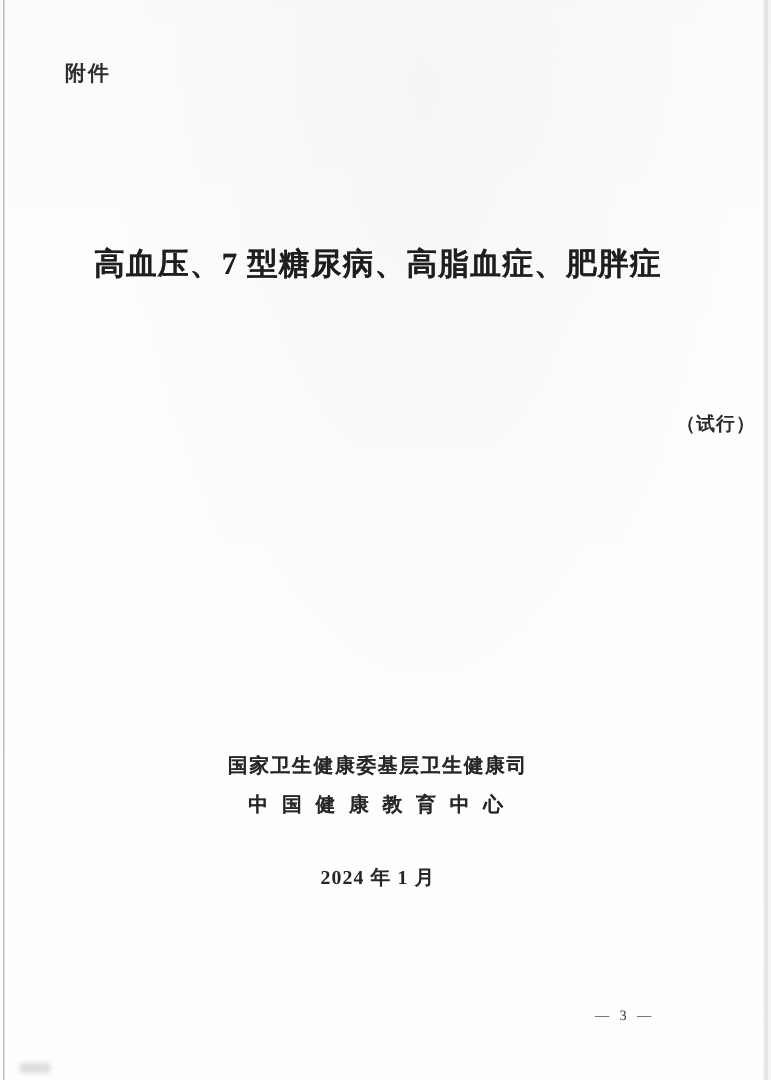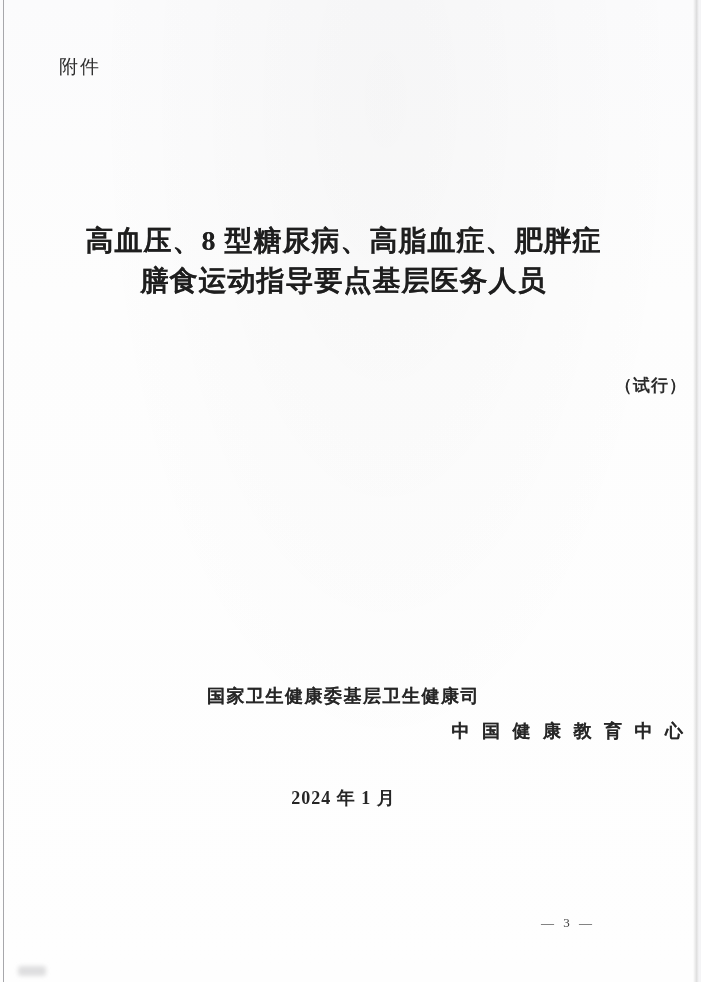--- a/index.html
+++ b/index.html
@@ -38,21 +38,21 @@
     background: #c4c4c6;
     opacity: 0.55;
     filter: blur(2px);
     border-radius: 3px;
   }
   
   .attachment {
     position: absolute;
     left: 59px; top: 54px;
     font-size: 19px;
-    font-weight: 400;
+    font-weight: 700;
     color: #2e2e2e;
     letter-spacing: 2px;
     font-family: "Liberation Serif", "DejaVu Serif", serif;
   }
   .title {
     position: absolute;
     left: 0; top: 221px;
     width: 687px;
     text-align: center;
     font-size: 28px;
@@ -76,21 +76,21 @@
     position: absolute;
     left: 0;
     width: 687px;
     text-align: center;
     font-size: 18px;
     font-weight: 700;
     color: #262626;
     text-shadow: 0 0 0.5px rgba(0,0,0,0.5);
   }
   .pub1 { top: 684px; letter-spacing: 1.5px; }
-  .pub2 { top: 719px; letter-spacing: 4px; text-align: right; }
+  .pub2 { top: 719px; letter-spacing: 4px; }
   .date {
     position: absolute;
     left: 0; top: 786px;
     width: 687px;
     text-align: center;
     font-size: 18px;
     font-weight: 700;
     letter-spacing: 1px;
     color: #262626;
   }
@@ -109,22 +109,21 @@
 
 <div class="page">
 
   <div class="scan-edge-left"></div>
   <div class="scan-edge-right-band"></div>
   <div class="scan-smudge"></div>
 
   <div class="attachment">附件</div>
 
   <div class="title">
-    <div>高血压、8 型糖尿病、高脂血症、肥胖症</div>
-    <div>膳食运动指导要点基层医务人员</div>
+    <div>高血压、7 型糖尿病、高脂血症、肥胖症</div>
   </div>
 
   <div class="subtitle">（试行）</div>
 
   <div class="publisher pub1">国家卫生健康委基层卫生健康司</div>
 
   <div class="publisher pub2">中 国 健 康 教 育 中 心</div>
 
   <div class="date">2024 年 1 月</div>
 

